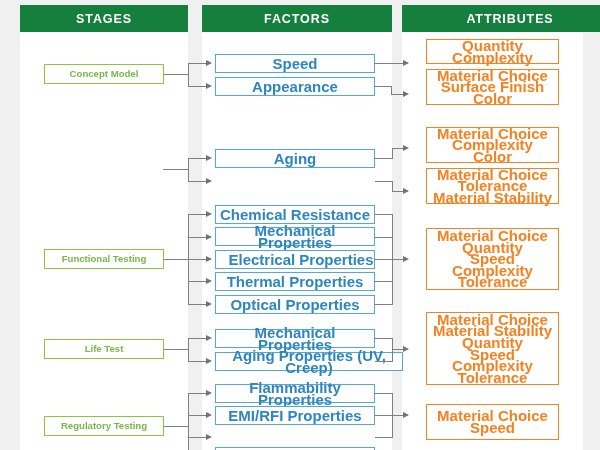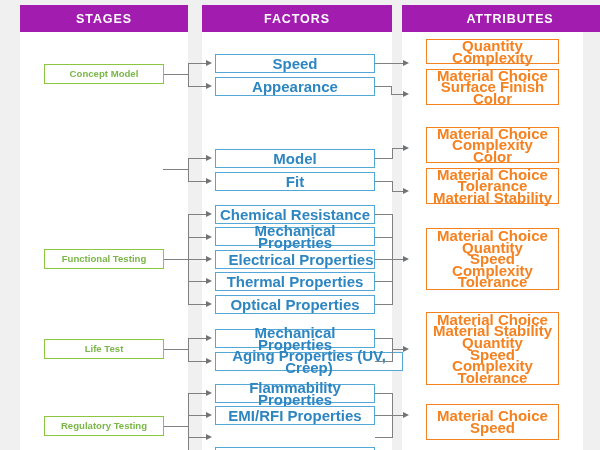--- a/index.html
+++ b/index.html
@@ -20,21 +20,21 @@
   .col-panel {
     position: absolute;
     background: #ffffff;
     top: 32px;
     bottom: 0;
   }
   .col-head {
     position: absolute;
     top: 5px;
     height: 27px;
-    background: #a21caf;
+    background: #15803d;
     color: #ffffff;
     font-size: 12.5px;
     font-weight: bold;
     letter-spacing: 0.9px;
     display: flex;
     align-items: center;
     justify-content: center;
     box-sizing: border-box;
   }
 
@@ -128,22 +128,21 @@
 Surface Finish
 Color</div>
 
   <div class="conn h" style="left:163px; top:169px; width:26px;"></div>
   <div class="conn v" style="left:188px; top:158px; height:24px;"></div>
   <div class="conn h" style="left:188px; top:158px; width:20px;"></div>
   <div class="conn h" style="left:188px; top:181px; width:20px;"></div>
   <div class="arrow" style="left:206px; top:155px;"></div>
   <div class="arrow" style="left:206px; top:178px;"></div>
 
-  <div class="node factor" style="left:215px; top:149px; width:160px; height:19px;">Model</div>
-  <div class="node factor" style="left:215px; top:172px; width:160px; height:19px;">Fit</div>
+  <div class="node factor" style="left:215px; top:149px; width:160px; height:19px;">Aging</div>
 
   <div class="conn h" style="left:375px; top:158px; width:18px;"></div>
   <div class="conn v" style="left:392px; top:148px; height:11px;"></div>
   <div class="conn h" style="left:392px; top:148px; width:13px;"></div>
   <div class="conn h" style="left:375px; top:181px; width:18px;"></div>
   <div class="conn v" style="left:392px; top:181px; height:11px;"></div>
   <div class="conn h" style="left:392px; top:191px; width:13px;"></div>
   <div class="arrow" style="left:403px; top:145px;"></div>
   <div class="arrow" style="left:403px; top:188px;"></div>
 

